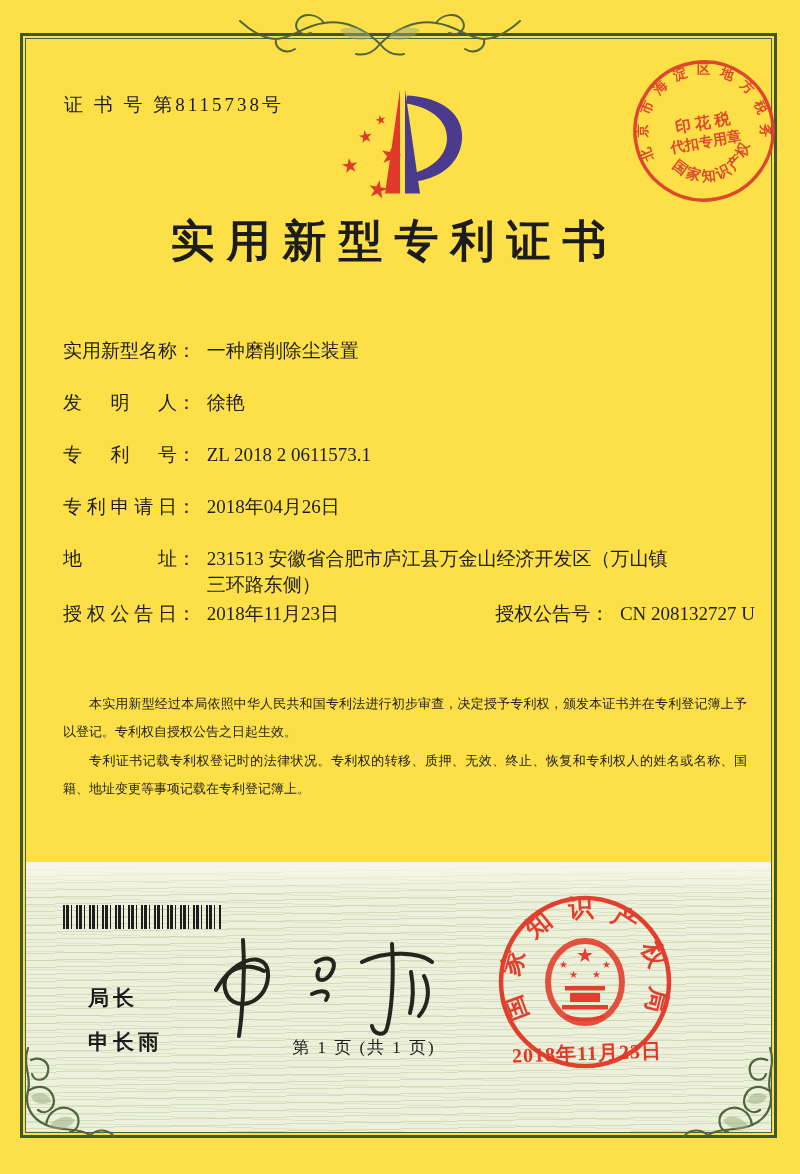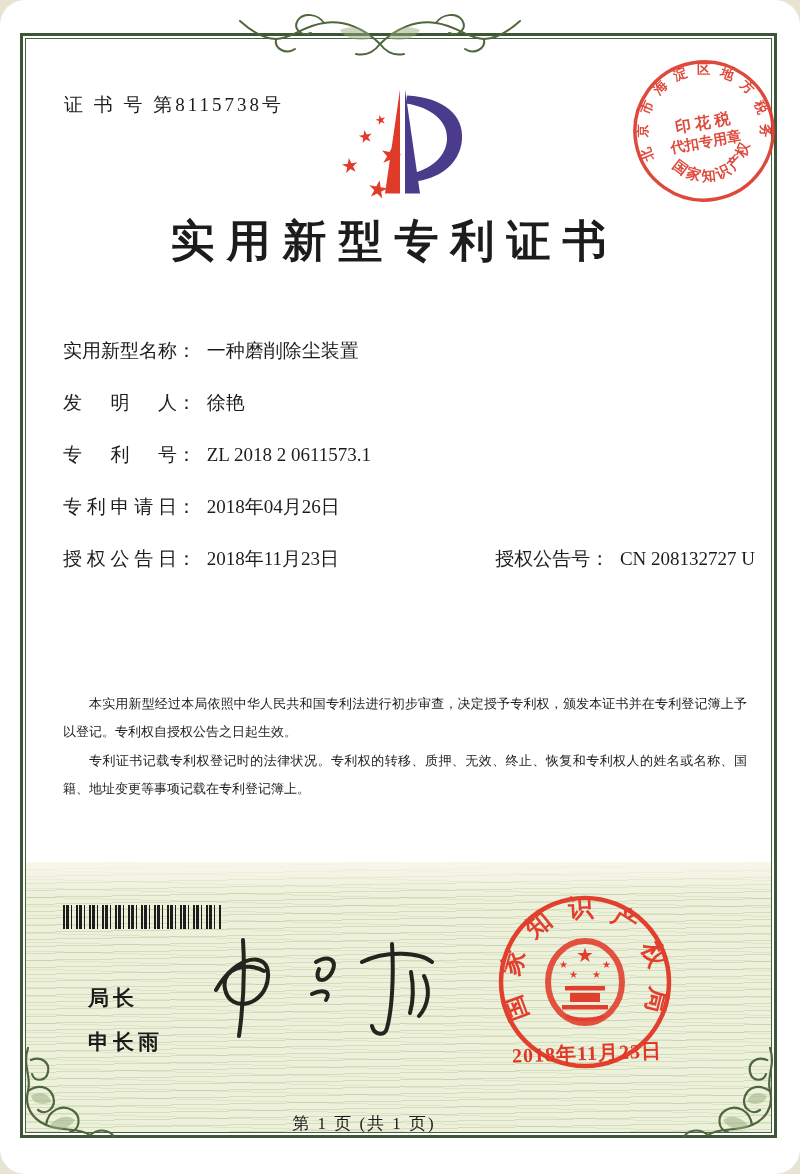--- a/index.html
+++ b/index.html
@@ -1,17 +1,17 @@
 <!DOCTYPE html>
 <html><head>
 <meta charset="utf-8">
 <style>
   html,body{margin:0;padding:0;background:#e8e4d4;}
-  #page{position:relative;width:800px;height:1174px;background:#ffffff;overflow:hidden;
-        font-family:"Liberation Serif","DejaVu Serif",serif;color:#1c1c1c;border-radius:25px;}
+  #page{position:relative;width:800px;height:1174px;background:#fde047;overflow:hidden;
+        font-family:"Liberation Serif","DejaVu Serif",serif;color:#1c1c1c;}
   
   .frame{position:absolute;left:20px;top:33px;width:757px;height:1105px;box-sizing:border-box;
          border:3px solid #3d5638;}
   .frame::after{content:"";position:absolute;inset:2px;border:1px solid #48623f;pointer-events:none;}
   .orn{position:absolute;z-index:3;}
   
   .panel{position:absolute;left:26px;top:862px;width:745px;height:270px;z-index:1;
     background:
       linear-gradient(180deg,#f9f6ea 0,rgba(249,246,234,0) 34px),
       repeating-linear-gradient(179deg,rgba(150,175,105,.30) 0 1px,rgba(0,0,0,0) 1px 7px),
@@ -40,21 +40,21 @@
   .barcode{position:absolute;left:63px;top:905px;width:158px;height:24px;z-index:4;
     background:repeating-linear-gradient(90deg,#1d1d1d 0 2px,rgba(0,0,0,0) 2px 3px,
       #1d1d1d 3px 6px,rgba(0,0,0,0) 6px 8px,#1d1d1d 8px 9px,rgba(0,0,0,0) 9px 13px);}
   .director{position:absolute;left:88px;top:970px;z-index:4;
             font-family:"Liberation Sans","DejaVu Sans",sans-serif;font-weight:bold;font-size:21px;}
   .director div{margin-bottom:16px;letter-spacing:4px;margin-top:14px;}
   .sig{position:absolute;left:198px;top:932px;width:240px;height:112px;z-index:5;}
   .bigseal{position:absolute;left:490px;top:894px;width:190px;height:190px;z-index:5;opacity:.95;}
   .sealdate{position:absolute;left:494px;top:1040px;width:186px;text-align:center;z-index:6;
             color:#e23726;font-size:20px;font-weight:bold;letter-spacing:1px;transform:rotate(-2deg);}
-  .pagefoot{position:absolute;left:0;top:1112px;width:728px;text-align:center;font-size:17px;
+  .pagefoot{position:absolute;left:0;top:1036px;width:728px;text-align:center;font-size:17px;
             letter-spacing:2px;z-index:4;}
   .sealtxt{fill:#dd3a2c;font-family:"Liberation Serif","DejaVu Serif",serif;font-weight:bold;}
 </style>
 </head>
 <body>
 
 <div id="page">
 
   <div class="panel"></div>
 
@@ -146,20 +146,25 @@
       <span class="flabel">发明人</span><span class="fcolon">：</span>
       <span class="fvalue">徐艳</span>
     </div>
     <div class="frow">
       <span class="flabel">专利号</span><span class="fcolon">：</span>
       <span class="fvalue">ZL 2018 2 0611573.1</span>
     </div>
     <div class="frow">
       <span class="flabel">专利申请日</span><span class="fcolon">：</span>
       <span class="fvalue">2018年04月26日</span>
+    </div>
+    <div class="frow tight">
+      <span class="flabel">地址</span><span class="fcolon">：</span>
+      <span class="fvalue">231513 安徽省合肥市庐江县万金山经济开发区（万山镇
+三环路东侧）</span>
     </div>
     <div class="frow grantrow">
       <span>
         <span class="flabel">授权公告日</span><span class="fcolon">：</span>
         <span class="fvalue">2018年11月23日</span>
       </span>
       <span>
         <span>授权公告号</span><span>：</span>
         <span class="fvalue">CN 208132727 U</span>
       </span>

